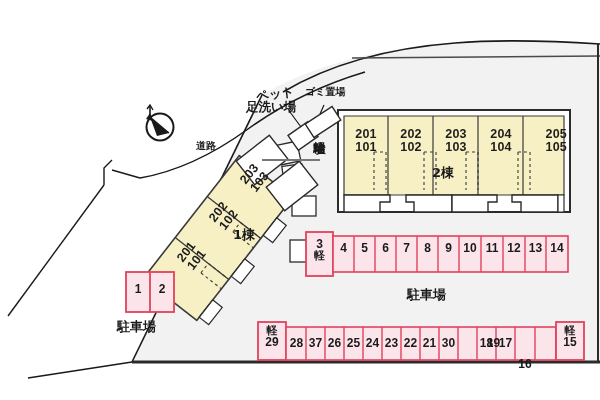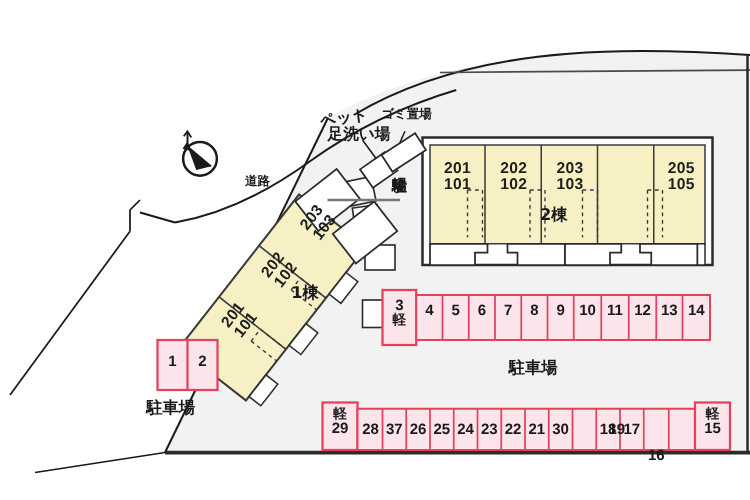--- a/index.html
+++ b/index.html
@@ -161,39 +161,43 @@
       <line x1="477" y1="327" x2="477" y2="360" stroke="#e2425c" stroke-width="1.4"></line>
       <line x1="496" y1="327" x2="496" y2="360" stroke="#e2425c" stroke-width="1.4"></line>
       <line x1="515" y1="327" x2="515" y2="360" stroke="#e2425c" stroke-width="1.4"></line>
       <line x1="535" y1="327" x2="535" y2="360" stroke="#e2425c" stroke-width="1.4"></line>
     </g>
   </svg>
 
   <div class="lbl jp bigjp" style="left:196px;top:141px;">道路</div>
 
   <div class="lbl jp" style="left:256px;top:87px;font-size:12.5px;font-weight:700;transform:rotate(-7deg);">ペット</div>
-  <div class="lbl jp" style="left:246px;top:100px;font-size:12.5px;font-weight:700;margin-left:16px;">足洗い場</div>
+  <div class="lbl jp" style="left:246px;top:100px;font-size:12.5px;font-weight:700;">足洗い場</div>
 
   <div class="lbl jp" style="left:305px;top:87px;font-size:10px;font-weight:700;">ゴミ置場</div>
 
   <div class="lbl jp vjp" style="left:313px;top:132px;">駐輪場</div>
 
   <div class="unit" style="left:344px;top:128px;width:44px;">
     <span>201</span>
     <span class="r2">101</span>
   </div>
   <div class="unit" style="left:389px;top:128px;width:44px;">
     <span>202</span>
     <span class="r2">102</span>
   </div>
   <div class="unit" style="left:434px;top:128px;width:44px;">
     <span>203</span>
     <span class="r2">103</span>
   </div>
-  <div class="unit" style="left:523px;top:128px;width:44px;">
+  <div class="unit" style="left:479px;top:128px;width:44px;">
+    <span>204</span>
+    <span class="r2">104</span>
+  </div>
+  <div class="unit" style="left:523px;top:128px;width:44px;text-align:right;">
     <span>205</span>
     <span class="r2">105</span>
   </div>
   <div class="lbl jp" style="left:432px;top:166px;font-size:13px;font-weight:700;">2棟</div>
 
   <div class="unit rot1" style="left:170px;top:243px;width:44px;transform:rotate(-52deg);">
     <span>201</span>
     <span class="r2">101</span>
   </div>
   <div class="unit rot1" style="left:202px;top:203px;width:44px;transform:rotate(-52deg);">

